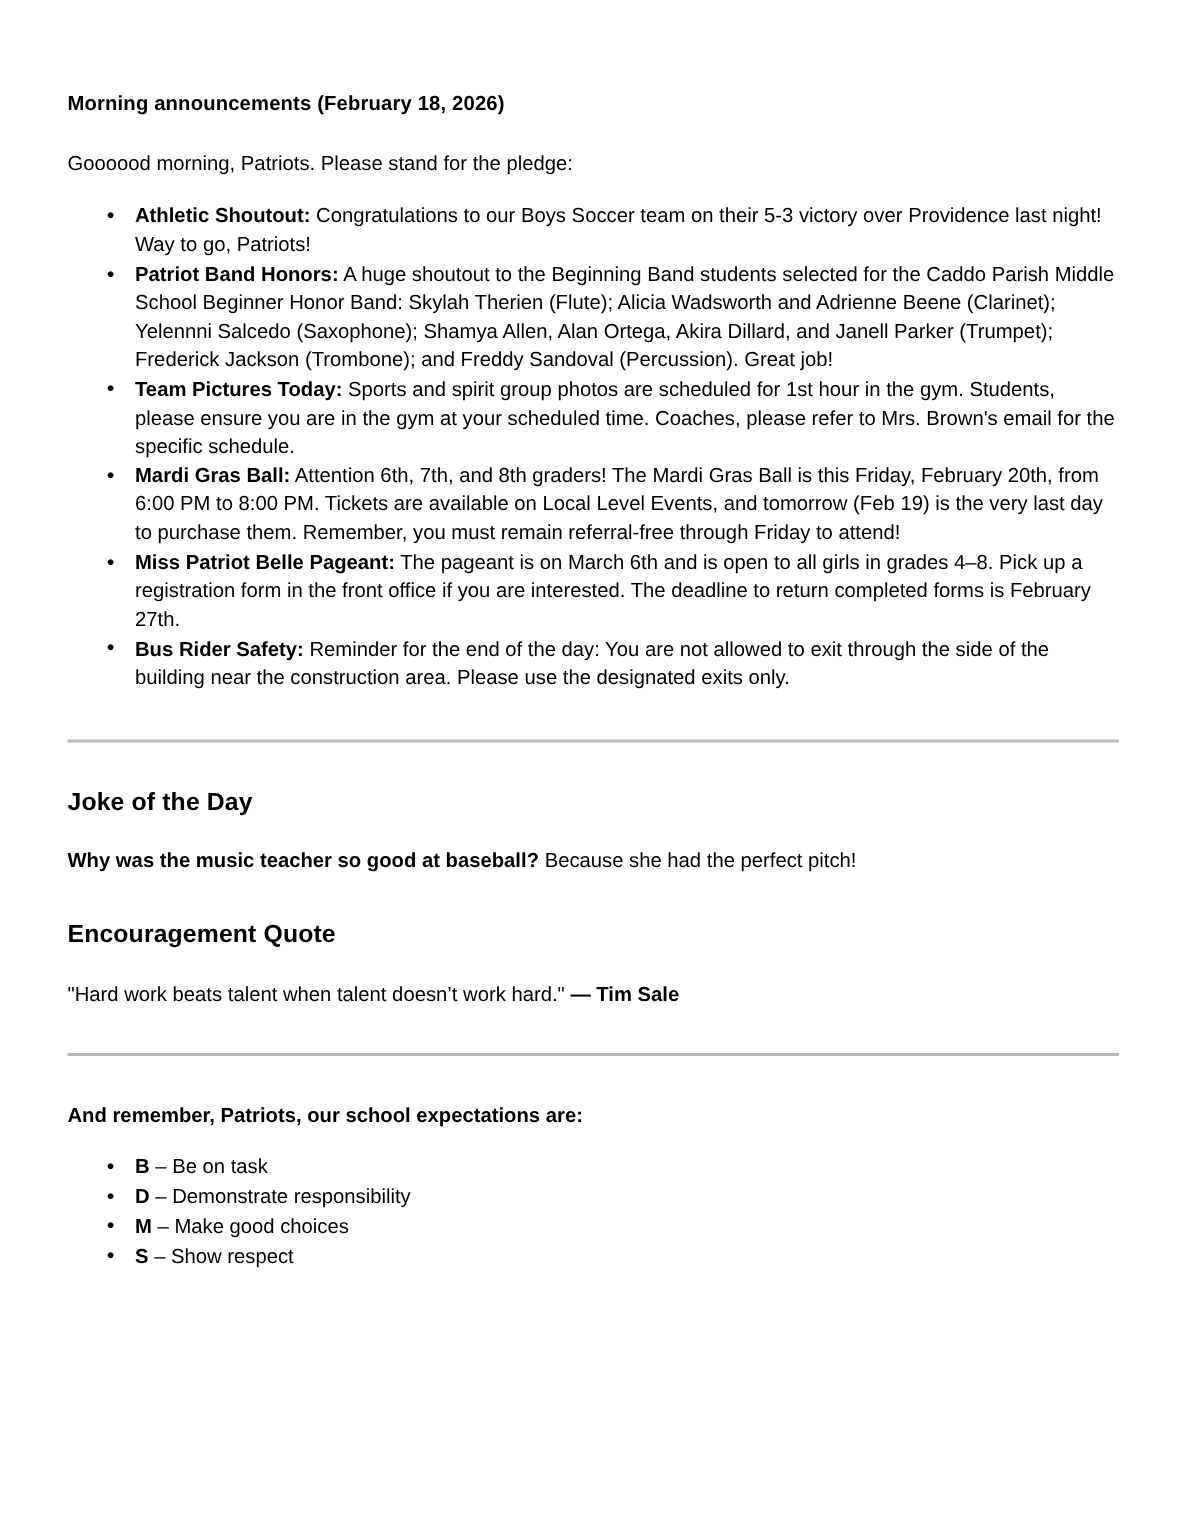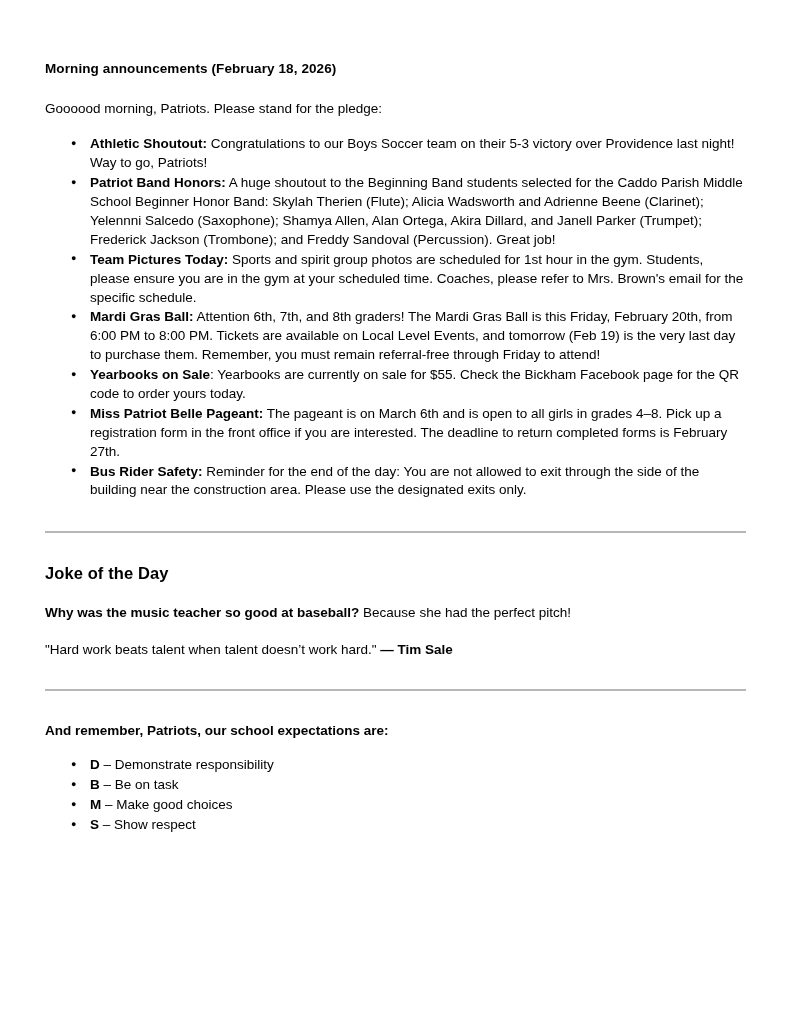--- a/index.html
+++ b/index.html
@@ -114,40 +114,40 @@
 
   <h1 class="doc-title">Morning announcements (February 18, 2026)</h1>
 
   <p class="intro">Goooood morning, Patriots. Please stand for the pledge:</p>
 
   <ul class="ann-list">
     <li><span class="lead">Athletic Shoutout:</span><span> Congratulations to our Boys Soccer team on their 5-3 victory over Providence last night! Way to go, Patriots!</span></li>
     <li><span class="lead">Patriot Band Honors:</span><span> A huge shoutout to the Beginning Band students selected for the Caddo Parish Middle School Beginner Honor Band: Skylah Therien (Flute); Alicia Wadsworth and Adrienne Beene (Clarinet); Yelennni Salcedo (Saxophone); Shamya Allen, Alan Ortega, Akira Dillard, and Janell Parker (Trumpet); Frederick Jackson (Trombone); and Freddy Sandoval (Percussion). Great job!</span></li>
     <li><span class="lead">Team Pictures Today:</span><span> Sports and spirit group photos are scheduled for 1st hour in the gym. Students, please ensure you are in the gym at your scheduled time. Coaches, please refer to Mrs. Brown's email for the specific schedule.</span></li>
     <li><span class="lead">Mardi Gras Ball:</span><span> Attention 6th, 7th, and 8th graders! The Mardi Gras Ball is this Friday, February 20th, from 6:00 PM to 8:00 PM. Tickets are available on Local Level Events, and tomorrow (Feb 19) is the very last day to purchase them. Remember, you must remain referral-free through Friday to attend!</span></li>
-    <li><span class="lead">Yearbooks on Sale</span><span>: Yearbooks are currently on sale for $55. Check the Bickham Facebook page for the QR code to order yours today.</span></li>
     <li><span class="lead">Miss Patriot Belle Pageant:</span><span> The pageant is on March 6th and is open to all girls in grades 4–8. Pick up a registration form in the front office if you are interested. The deadline to return completed forms is February 27th.</span></li>
     <li><span class="lead">Bus Rider Safety:</span><span> Reminder for the end of the day: You are not allowed to exit through the side of the building near the construction area. Please use the designated exits only.</span></li>
   </ul>
 
   <div class="sep-wrap-1">
     <hr class="sep">
   </div>
 
   <h2 class="section-head">Joke of the Day</h2>
   <p class="section-body"><span class="lead">Why was the music teacher so good at baseball?</span><span> Because she had the perfect pitch!</span></p>
 
+  <h2 class="section-head">Encouragement Quote</h2>
   <p class="section-body"><span>"Hard work beats talent when talent doesn’t work hard." </span><span class="lead">— Tim Sale</span></p>
 
   <div class="sep-wrap-2">
     <hr class="sep">
   </div>
 
   <p class="expect-intro">And remember, Patriots, our school expectations are:</p>
 
   <ul class="expect-list">
+    <li><span class="ltr">B</span><span> – Be on task</span></li>
     <li><span class="ltr">D</span><span> – Demonstrate responsibility</span></li>
-    <li><span class="ltr">B</span><span> – Be on task</span></li>
     <li><span class="ltr">M</span><span> – Make good choices</span></li>
     <li><span class="ltr">S</span><span> – Show respect</span></li>
   </ul>
 
 </div>
 
 </body></html>

